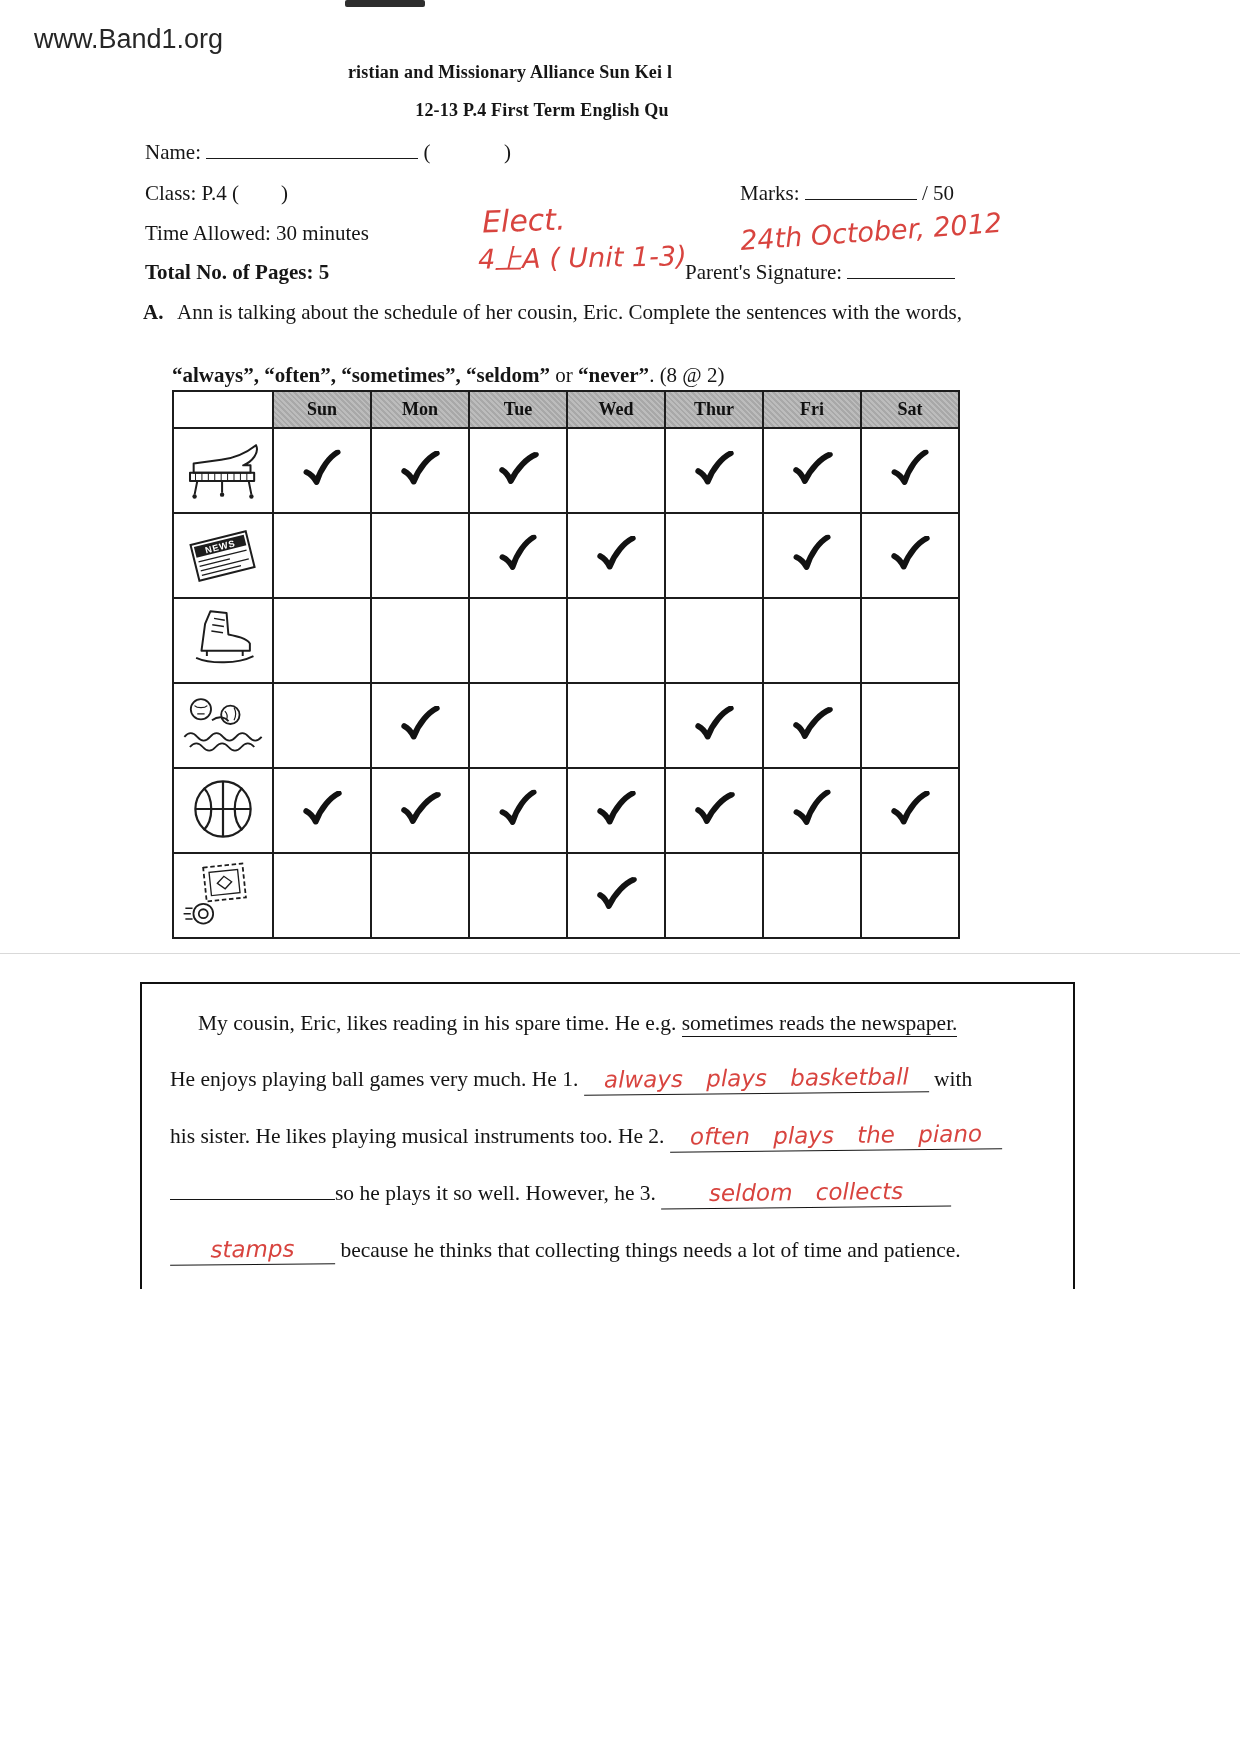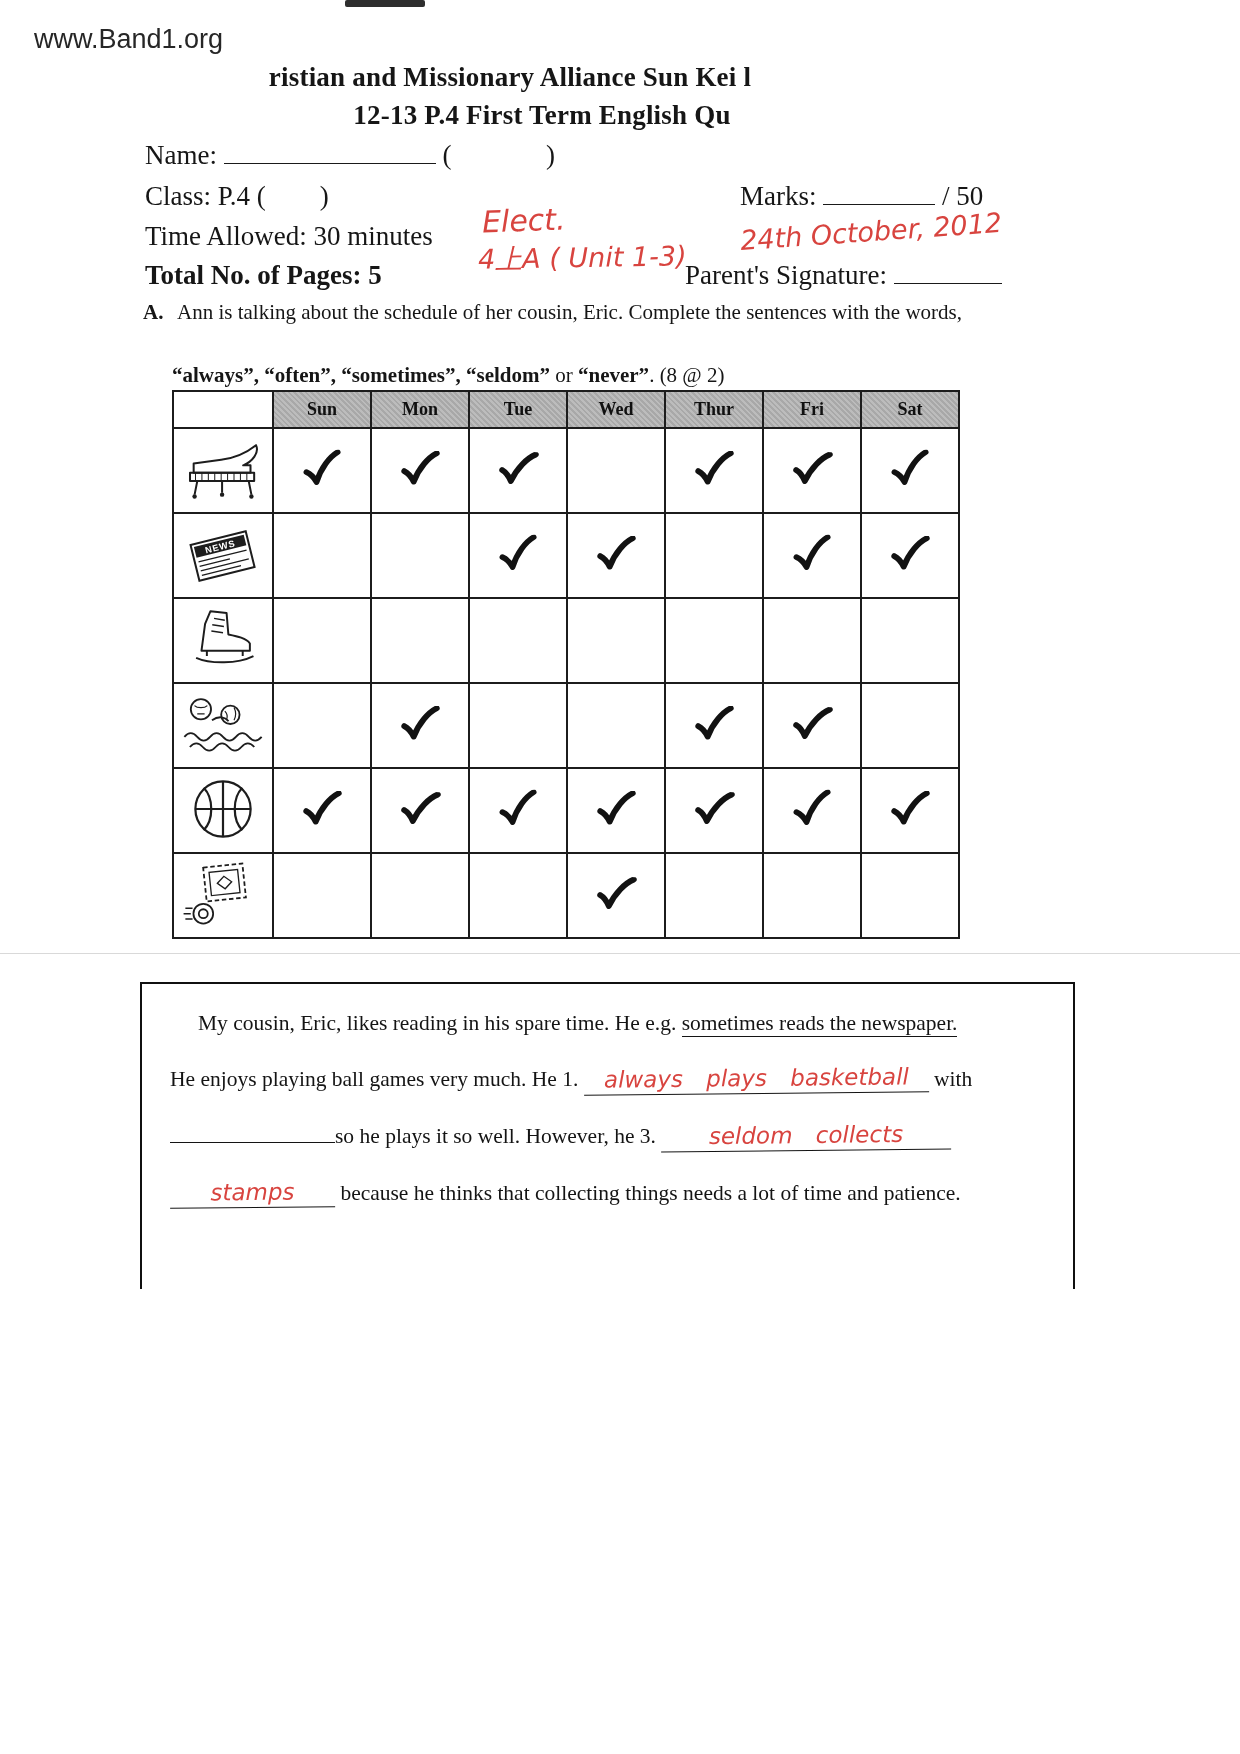--- a/index.html
+++ b/index.html
@@ -6,22 +6,22 @@
   html,body { background:#ffffff; }
   .page {
     position:relative; width:1240px; height:1289px; margin:0 auto;
     background:#ffffff; overflow:hidden;
     font-family:"Liberation Serif", serif; color:#161616;
   }
   .abs { position:absolute; }
   .pre { white-space:pre; }
   .center { text-align:center; }
   .watermark { font-family:"Liberation Sans", sans-serif; font-size:27px; color:#262626; }
-  .hdr { font-size:27px; font-weight:600; letter-spacing:0.2px; }
-  .info { font-size:27px; }
+  .hdr { font-size:18px; font-weight:600; letter-spacing:0.2px; }
+  .info { font-size:21px; }
   .uline { display:inline-block; height:0.85em; border-bottom:1.7px solid #1a1a1a; }
   .hand {
     font-family:"DejaVu Sans", sans-serif; font-style:italic;
     color:#d8443f;
   }
   .smudge { background:#2e2e2e; border-radius:2px; }
   .scanline { border-top:1px solid #d9d9d9; }
 
   
   table.sched { border-collapse:collapse; table-layout:fixed; }
@@ -265,20 +265,21 @@
           <td class="check-cell"></td>
           <td class="check-cell"></td>
           <td class="check-cell"></td>
         </tr>
       </tbody>
   </table>
 
   <div class="pbox abs" style="left:140px;top:982px;width:935px;height:344px;">
       <div class="pline"><span class="ptext">My cousin, Eric, likes reading in his spare time. He e.g. </span><span class="eg">sometimes reads the newspaper.</span></div>
       <div class="pline"><span class="ptext">He enjoys playing ball games very much. He 1. </span><span class="answer" style="min-width: 320px;">always plays basketball</span><span class="ptext"> with</span></div>
+      <div class="pline"><span class="ptext">his sister. He likes playing musical instruments too. He 2. </span><span class="answer" style="min-width: 280px;">often plays the piano</span></div>
       <div class="pline"><span class="blankline" style="width: 165px;"></span><span class="ptext">so he plays it so well. However, he 3. </span><span class="answer" style="min-width: 290px;">seldom collects</span></div>
       <div class="pline"><span class="answer" style="min-width: 165px;">stamps</span><span class="ptext"> because he thinks that collecting things needs a lot of time and patience.</span></div>
     </div>
 
   <svg class="abs" style="left:582px;top:1322px;" width="230" height="54">
     <path d="M38 2 L10 50 L222 2" fill="#ffffff" stroke="#222222" stroke-width="2"></path>
   </svg>
 
   <svg class="abs" style="left:458px;top:1338px;" width="150" height="118" viewBox="0 0 150 118">
     <g fill="none" stroke="#242424" stroke-width="2.2" stroke-linejoin="round" stroke-linecap="round">

